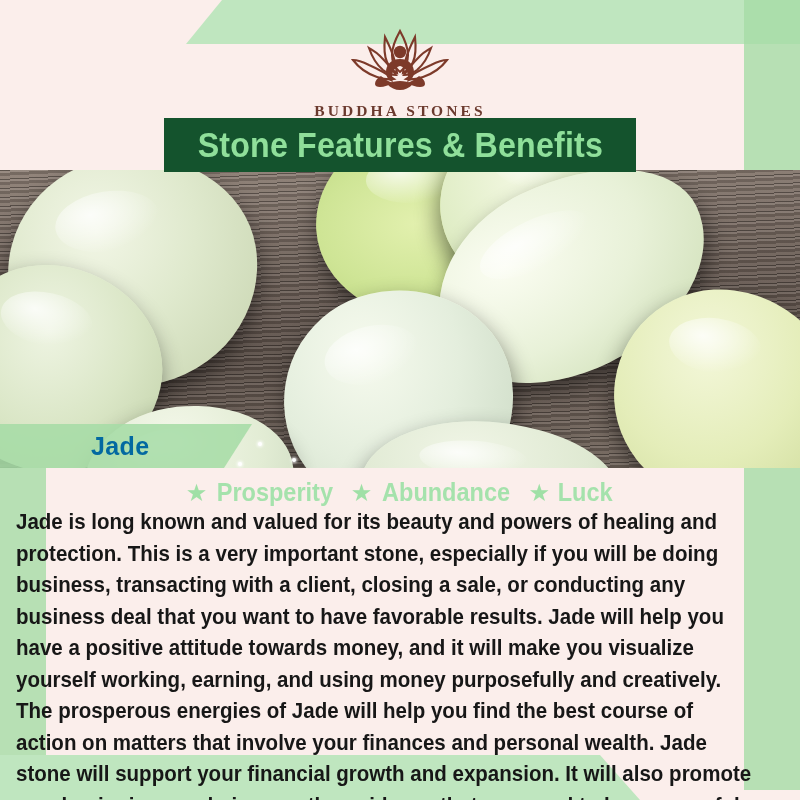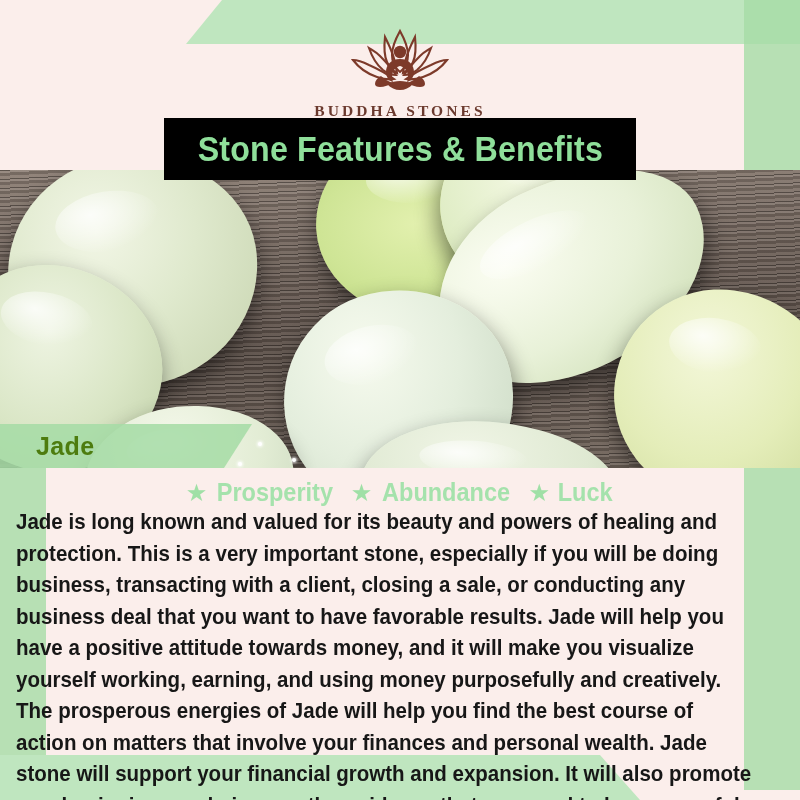--- a/index.html
+++ b/index.html
@@ -52,22 +52,22 @@
   #logo-wordmark {
     display:block; margin-top:4px;
     font-family:"Liberation Serif", serif;
     font-size:15.5px; font-weight:700;
     letter-spacing:3.1px; color:#6b3a2e;
   }
 
   
   #title-banner {
     position:absolute; left:164px; top:118px;
-    width:472px; height:62px;
-    background:#000000;
+    width:472px; height:54px;
+    background:#14532d;
     display:flex; align-items:center; justify-content:center;
     z-index:6;
   }
   #title-text {
     font-family:"Liberation Sans Narrow","Liberation Sans", sans-serif;
     font-size:35px; font-weight:bold;
     color:#8fdf9a;
     letter-spacing:0.2px;
     transform:scaleX(0.92);
     white-space:nowrap;
@@ -138,22 +138,22 @@
   
   #jade-bar {
     position:absolute; left:0; top:424px;
     width:252px; height:44px;
     background:rgba(166,220,166,0.88);
     clip-path: polygon(0 0, 252px 0, 224px 44px, 0 44px);
     display:flex; align-items:center;
     z-index:4;
   }
   #jade-label {
-    margin-left:36px;
-    font-size:25px; font-weight:bold; color:#4d7c0f;
+    margin-left:91px;
+    font-size:25px; font-weight:bold; color:#0369a1;
     letter-spacing:0.4px;
   }
 
   
   #benefits {
     position:absolute; left:0; top:478px; width:800px;
     display:flex; align-items:center; justify-content:center;
     gap:14px; z-index:5;
   }
   .benefit { display:flex; align-items:center; gap:6px; }

